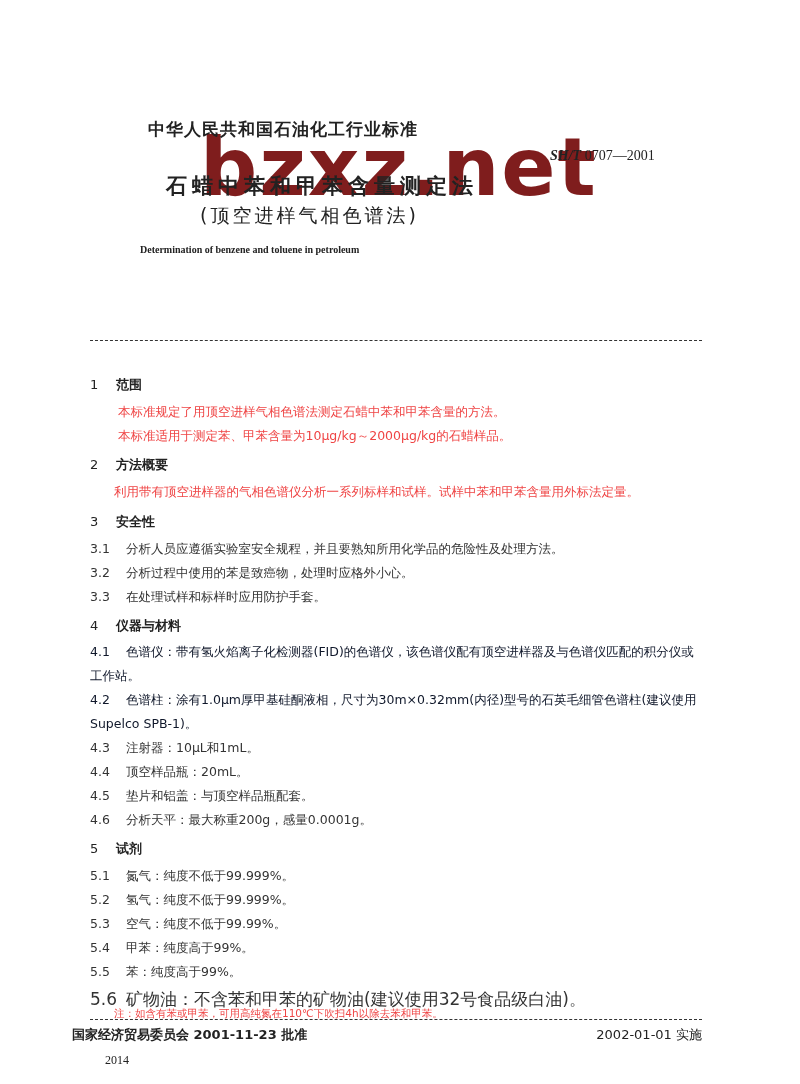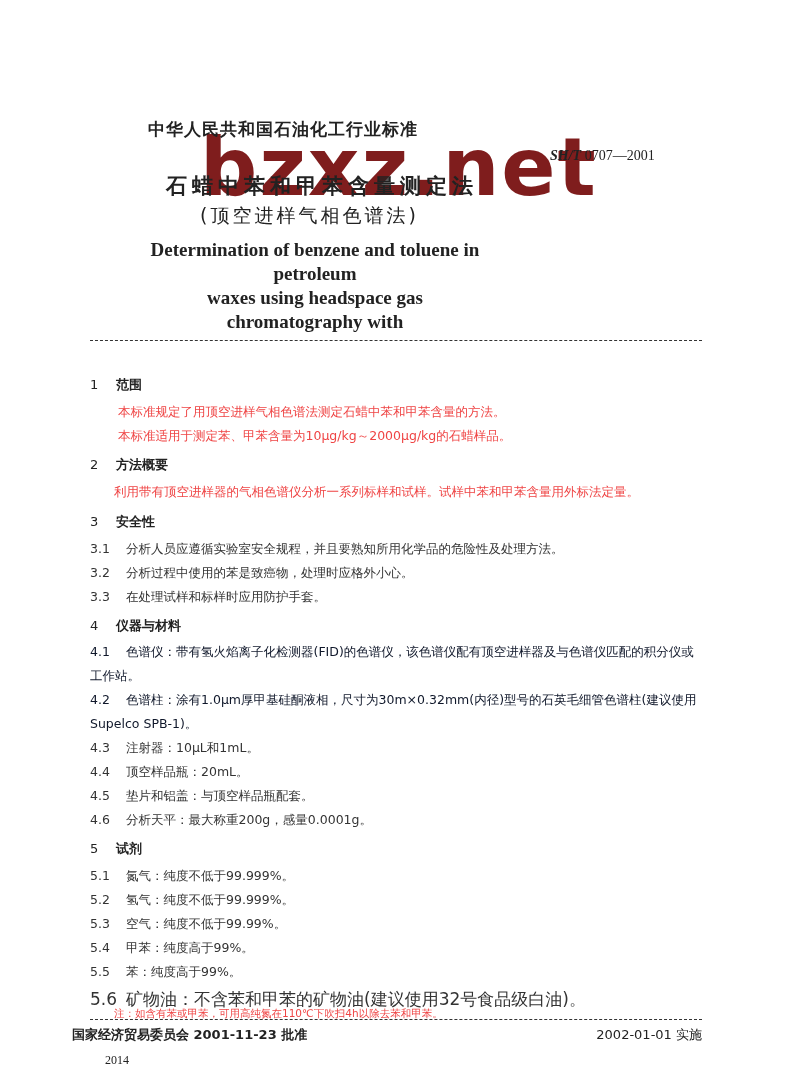--- a/index.html
+++ b/index.html
@@ -5,21 +5,21 @@
   html,body{margin:0;padding:0;background:#fff;}
   body{width:800px;height:1084px;position:relative;overflow:hidden;color:#222;font-family:"DejaVu Sans",sans-serif;}
   .abs{position:absolute;}
   .watermark{left:200px;top:128px;font-family:"DejaVu Sans",sans-serif;font-weight:bold;font-size:80px;color:#7f1d1d;letter-spacing:2px;line-height:1;z-index:0;}
   .z{z-index:1;}
   .industry{left:148px;top:118px;font-size:17px;font-weight:bold;letter-spacing:1px;}
   .code{left:550px;top:148px;font-family:"Liberation Serif",serif;font-size:14px;}
   .code b{font-weight:bold;font-style:italic;}
   .title1{left:166px;top:172px;font-size:21px;font-weight:bold;letter-spacing:5px;}
   .title2{left:200px;top:203px;font-size:19px;font-weight:normal;letter-spacing:3px;}
-  .en{left:140px;width:350px;top:238px;text-align:center;font-family:"Liberation Serif",serif;font-weight:bold;font-size:19px;line-height:24px;}
+  .en{left:140px;width:350px;top:238px;font-family:"Liberation Serif",serif;font-weight:bold;font-size:10px;line-height:24px;}
   .rule{left:90px;width:612px;height:0;border-top:1.5px dashed #333;}
   .h{left:90px;font-size:13px;font-weight:bold;}
   .h .num{display:inline-block;width:26px;font-weight:normal;}
   .p{font-size:12.5px;color:#ef4444;}
   .item{left:90px;font-size:12.5px;color:#333;}
   .item .num{display:inline-block;width:36px;}
   .wrap{left:90px;width:612px;font-size:12.5px;color:#0f172a;line-height:24px;}
   .footer-left{left:72px;top:1026px;font-size:13px;font-weight:bold;}
   .footer-right{right:98px;top:1026px;font-size:13px;}
   .pageno{left:105px;top:1053px;font-family:"Liberation Serif",serif;font-size:12px;}
@@ -28,21 +28,20 @@
 <body>
 
 <div class="abs watermark">bzxz.net</div>
 
 <div class="abs z industry">中华人民共和国石油化工行业标准</div>
 <div class="abs z code"><b>SH/T</b> <span>0707—2001</span></div>
 <div class="abs z title1">石蜡中苯和甲苯含量测定法</div>
 <div class="abs z title2">(顶空进样气相色谱法)</div>
 <div class="abs z en">
   <div>Determination of benzene and toluene in petroleum</div>
-  <div>waxes using headspace gas chromatography with</div>
 </div>
 
 <div class="abs z rule" style="top:340px"></div>
 
 <div class="abs z h" style="top:376px"><span class="num">1</span><span>范围</span></div>
 <div class="abs z p" style="left:118px;top:404px">本标准规定了用顶空进样气相色谱法测定石蜡中苯和甲苯含量的方法。</div>
 <div class="abs z p" style="left:118px;top:428px">本标准适用于测定苯、甲苯含量为10μg/kg～2000μg/kg的石蜡样品。</div>
 
 <div class="abs z h" style="top:456px"><span class="num">2</span><span>方法概要</span></div>
 <div class="abs z p" style="left:114px;top:484px">利用带有顶空进样器的气相色谱仪分析一系列标样和试样。试样中苯和甲苯含量用外标法定量。</div>

